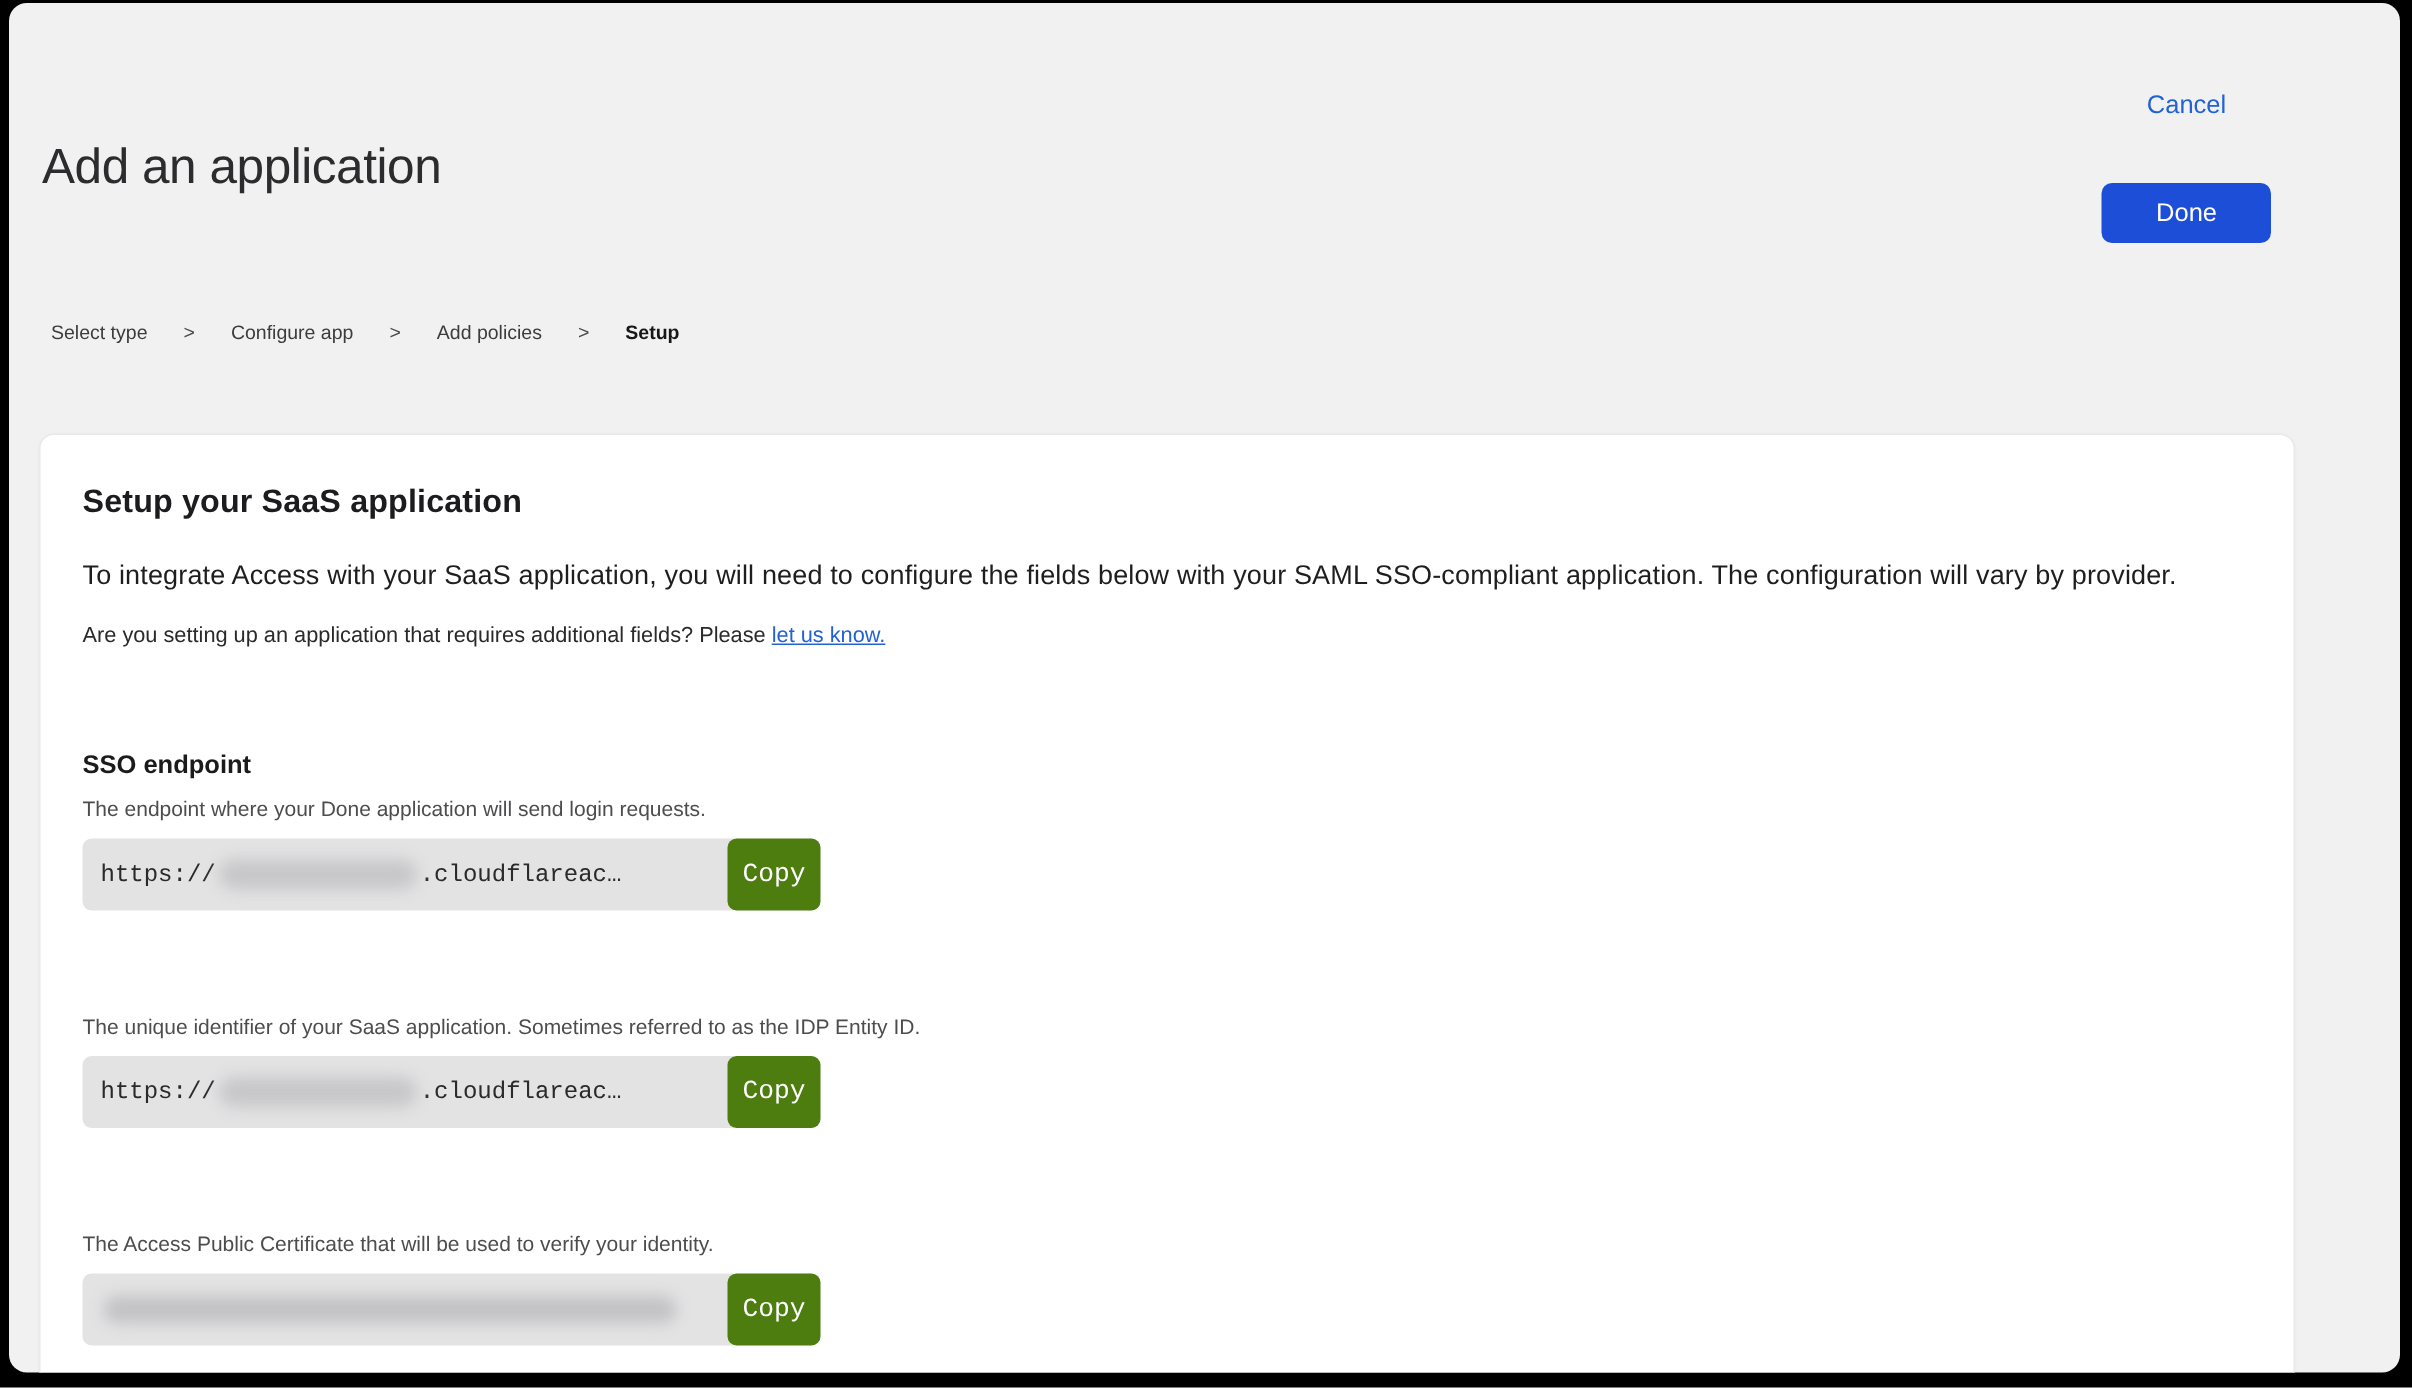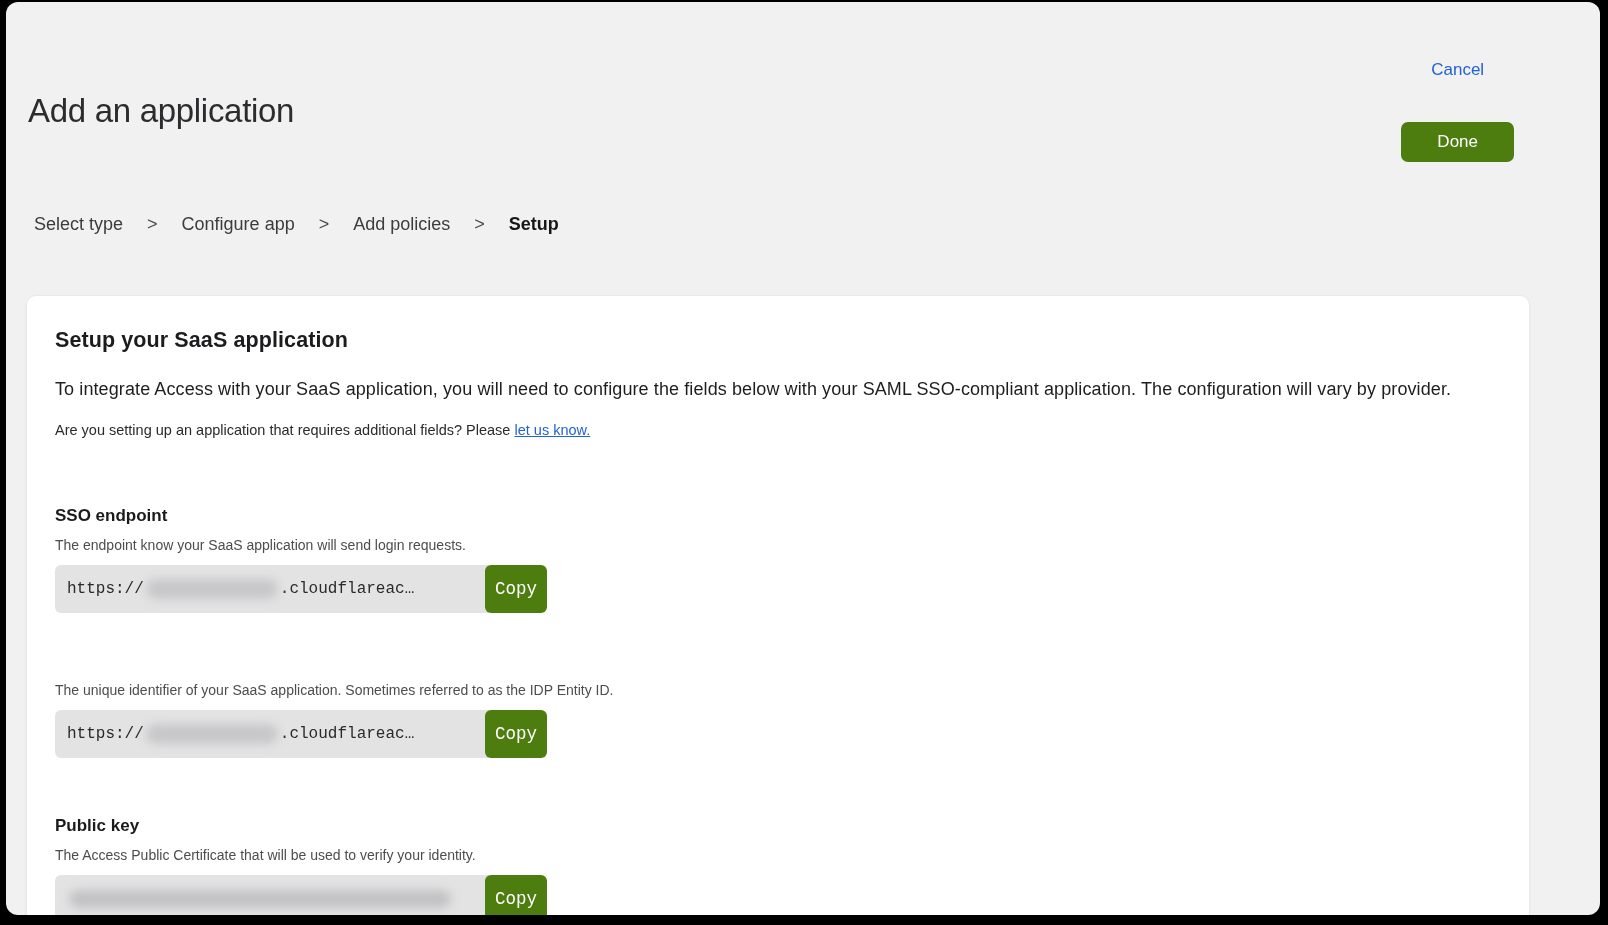--- a/index.html
+++ b/index.html
@@ -30,36 +30,36 @@
     letter-spacing: -0.3px;
   }
   .actions { display: flex; align-items: center; gap: 42px; flex-direction: column; }
   .cancel-link {
     color: #2262d3;
     font-size: 17px;
     text-decoration: none;
     cursor: pointer;
   }
   .done-btn {
-    background: #4d7c0f;
+    background: #1d4ed8;
     color: #fff;
     font-size: 17px;
     font-family: "Liberation Sans", sans-serif;
     border: none;
     border-radius: 7px;
     padding: 10px 36px;
     cursor: pointer;
   }
   .breadcrumb {
     display: flex;
     align-items: center;
     gap: 24px;
     padding: 0 28px;
     margin-top: 52px;
-    font-size: 18px;
+    font-size: 13px;
     color: #3c3c3e;
     text-align: right;
   }
   .breadcrumb .sep { color: #4a4a4c; }
   .breadcrumb .step { cursor: pointer; }
   .breadcrumb .step.active { font-weight: 700; color: #171717; cursor: default; }
   .card {
     margin: 60px 70px 0 20px;
     background: #ffffff;
     border: 1px solid #e9e9ea;
@@ -172,21 +172,21 @@
 
   <section class="card">
     <h2 class="card-heading">Setup your SaaS application</h2>
     <p class="card-intro">To integrate Access with your SaaS application, you will need to configure the fields below with your SAML SSO-compliant application. The configuration will vary by provider.</p>
     <p class="card-note"><span>Are you setting up an application that requires additional fields? Please </span><a>let us know.</a></p>
 
     <div class="spacer-lg"></div>
 
     <div class="field">
       <div class="field-label">SSO endpoint</div>
-      <div class="field-desc">The endpoint know your SaaS application will send login requests.</div>
+      <div class="field-desc">The endpoint where your Done application will send login requests.</div>
       <div class="field-row">
         <div class="field-value">
           <span>https://</span>
           <span class="blur-chip blur-mid"></span>
           <span>.cloudflareac…</span>
         </div>
         <button class="copy-btn">Copy</button>
       </div>
     </div>
 
@@ -200,21 +200,20 @@
           <span class="blur-chip blur-mid"></span>
           <span>.cloudflareac…</span>
         </div>
         <button class="copy-btn">Copy</button>
       </div>
     </div>
 
     <div class="spacer-field"></div>
 
     <div class="field">
-      <div class="field-label">Public key</div>
       <div class="field-desc">The Access Public Certificate that will be used to verify your identity.</div>
       <div class="field-row">
         <div class="field-value">
           <span class="blur-chip blur-full"></span>
         </div>
         <button class="copy-btn">Copy</button>
       </div>
     </div>
 
   </section>

